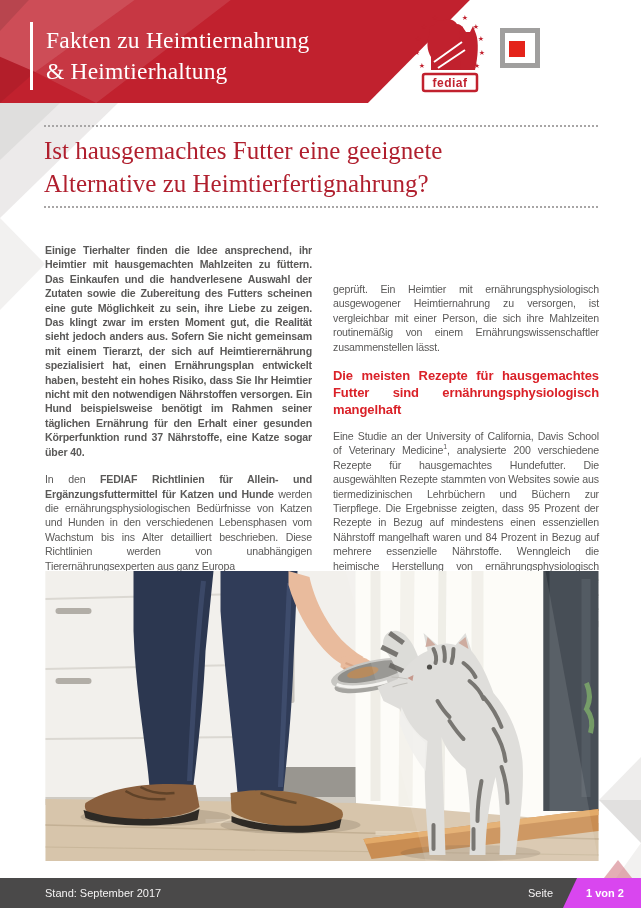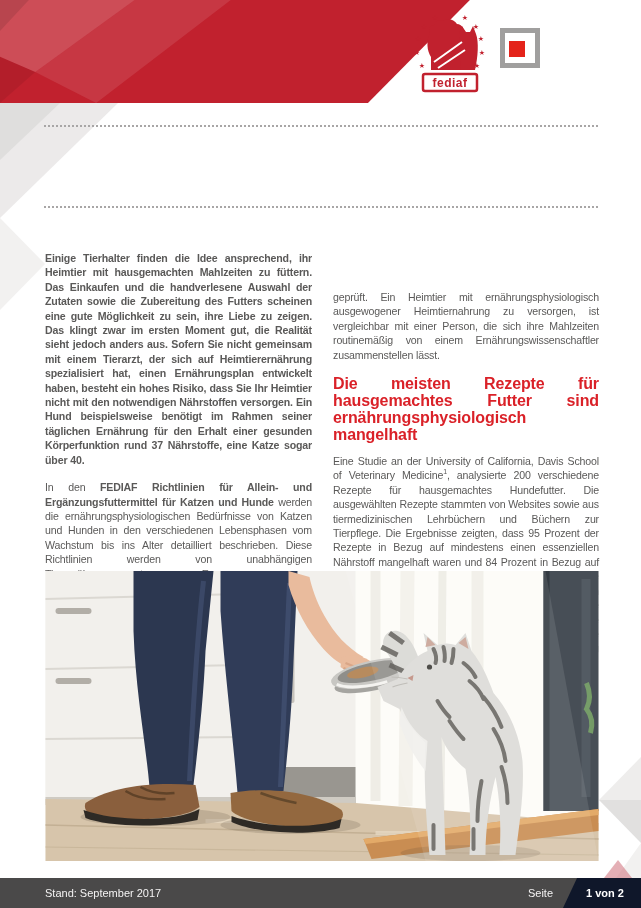--- a/index.html
+++ b/index.html
@@ -30,55 +30,59 @@
   
   .tris{position:absolute;pointer-events:none;}
 
   
   .rule{position:absolute;left:44px;width:554px;border-top:2px dotted #a8a6a6;height:0;}
   .rule1{top:125px;} .rule2{top:206px;}
   .headline{position:absolute;left:44px;top:134px;width:554px;color:#b01f2e;
             font-family:"Liberation Serif",serif;font-size:25px;line-height:33px;font-weight:400;}
 
   
-  .col{position:absolute;top:251px;font-size:10.6px;line-height:14.4px;color:#5a5958;
+  .col{position:absolute;top:243px;font-size:10.6px;line-height:14.4px;color:#5a5958;
        text-align:justify;letter-spacing:-0.15px;}
   .col-left{left:45px;width:267px;}
   .col-right{left:333px;width:266px;margin-top:39px;}
   .col p{margin:0 0 13px 0;}
   .p-bold{font-weight:700;}
-  .subhead{color:#da2128;font-weight:700;font-size:16px;line-height:17px;margin:5px 0 11px 0;
+  .subhead{color:#da2128;font-weight:700;font-size:13px;line-height:17px;margin:5px 0 11px 0;
            text-align:justify;letter-spacing:-0.1px;}
   sup{font-size:7px;line-height:0;}
 
   
   .photo{position:absolute;left:45px;top:571px;width:554px;height:290px;overflow:hidden;}
   .photo svg{display:block;}
 
   
   .footer{position:absolute;left:0;top:878px;width:641px;height:36px;background:#4a4949;}
   .footer-date{position:absolute;left:45px;top:0;height:30px;line-height:30px;
                color:#f4f3f3;font-size:11px;}
   .footer-seite{position:absolute;right:88px;top:0;height:30px;line-height:30px;
                color:#f4f3f3;font-size:11px;}
-  .footer-page{position:absolute;right:0;top:0;width:78px;height:30px;background:#0f172a;
+  .footer-page{position:absolute;right:0;top:0;width:78px;height:30px;background:#d946ef;
                clip-path:polygon(18% 0,100% 0,100% 100%,0 100%);
                color:#ffffff;font-size:11px;font-weight:700;line-height:30px;text-align:center;
                padding-left:6px;box-sizing:border-box;}
 </style>
 </head>
 <body>
 
 <div class="page">
 
   <div class="banner"></div>
   <div class="banner-tri bt1"></div>
   <div class="banner-tri bt2"></div>
   <div class="banner-tri bt3"></div>
   <div class="banner-tri bt4"></div>
+  <div class="banner-title">
+    <span>Fakten zu Heimtiernahrung</span><br>
+    <span>&amp; Heimtierhaltung</span>
+  </div>
 
   <div class="fediaf">
     <svg width="80" height="90" viewBox="0 0 80 90">
       <g fill="#c1212e" font-family="DejaVu Sans, sans-serif" font-size="7" text-anchor="middle">
         <text x="71" y="31">★</text>
           <text x="66" y="19">★</text>
           <text x="55" y="10">★</text>
         <text x="25" y="10">★</text>
           <text x="14" y="19">★</text>
           <text x="8" y="31">★</text>
@@ -105,20 +109,24 @@
     </div>
   </div>
 
   <svg class="tris" style="left:0;top:103px;" width="130" height="210">
     <polygon points="0,0 118,0 0,115" fill="#eceaea"></polygon>
     <polygon points="0,0 60,0 0,57" fill="#dfdedd"></polygon>
     <polygon points="0,115 45,161 0,207" fill="#f2f1f0"></polygon>
   </svg>
 
   <div class="rule rule1"></div>
+  <div class="headline">
+    <span>Ist hausgemachtes Futter eine geeignete</span><br>
+    <span>Alternative zu Heimtierfertignahrung?</span>
+  </div>
   <div class="rule rule2"></div>
 
   <div class="col col-left">
     <p class="p-bold">Einige Tierhalter finden die Idee ansprechend, ihr Heimtier mit hausgemachten Mahlzeiten zu füttern. Das Einkaufen und die handverlesene Auswahl der Zutaten sowie die Zubereitung des Futters scheinen eine gute Möglichkeit zu sein, ihre Liebe zu zeigen. Das klingt zwar im ersten Moment gut, die Realität sieht jedoch anders aus. Sofern Sie nicht gemeinsam mit einem Tierarzt, der sich auf Heimtierernährung spezialisiert hat, einen Ernährungsplan entwickelt haben, besteht ein hohes Risiko, dass Sie Ihr Heimtier nicht mit den notwendigen Nährstoffen versorgen. Ein Hund beispielsweise benötigt im Rahmen seiner täglichen Ernährung für den Erhalt einer gesunden Körperfunktion rund 37 Nährstoffe, eine Katze sogar über 40.</p>
     <p><span>In den </span><b>FEDIAF Richtlinien für Allein- und Ergänzungsfuttermittel für Katzen und Hunde</b><span> werden die ernährungsphysiologischen Bedürfnisse von Katzen und Hunden in den verschiedenen Lebensphasen vom Wachstum bis ins Alter detailliert beschrieben. Diese Richtlinien werden von unabhängigen Tierernährungsexperten aus ganz Europa</span></p>
   </div>
 
   <div class="col col-right">
     <p>geprüft. Ein Heimtier mit ernährungsphysiologisch ausgewogener Heimtiernahrung zu versorgen, ist vergleichbar mit einer Person, die sich ihre Mahlzeiten routinemäßig von einem Ernährungswissenschaftler zusammenstellen lässt.</p>
     <div class="subhead">Die meisten Rezepte für hausgemachtes Futter sind ernährungsphysiologisch mangelhaft</div>

